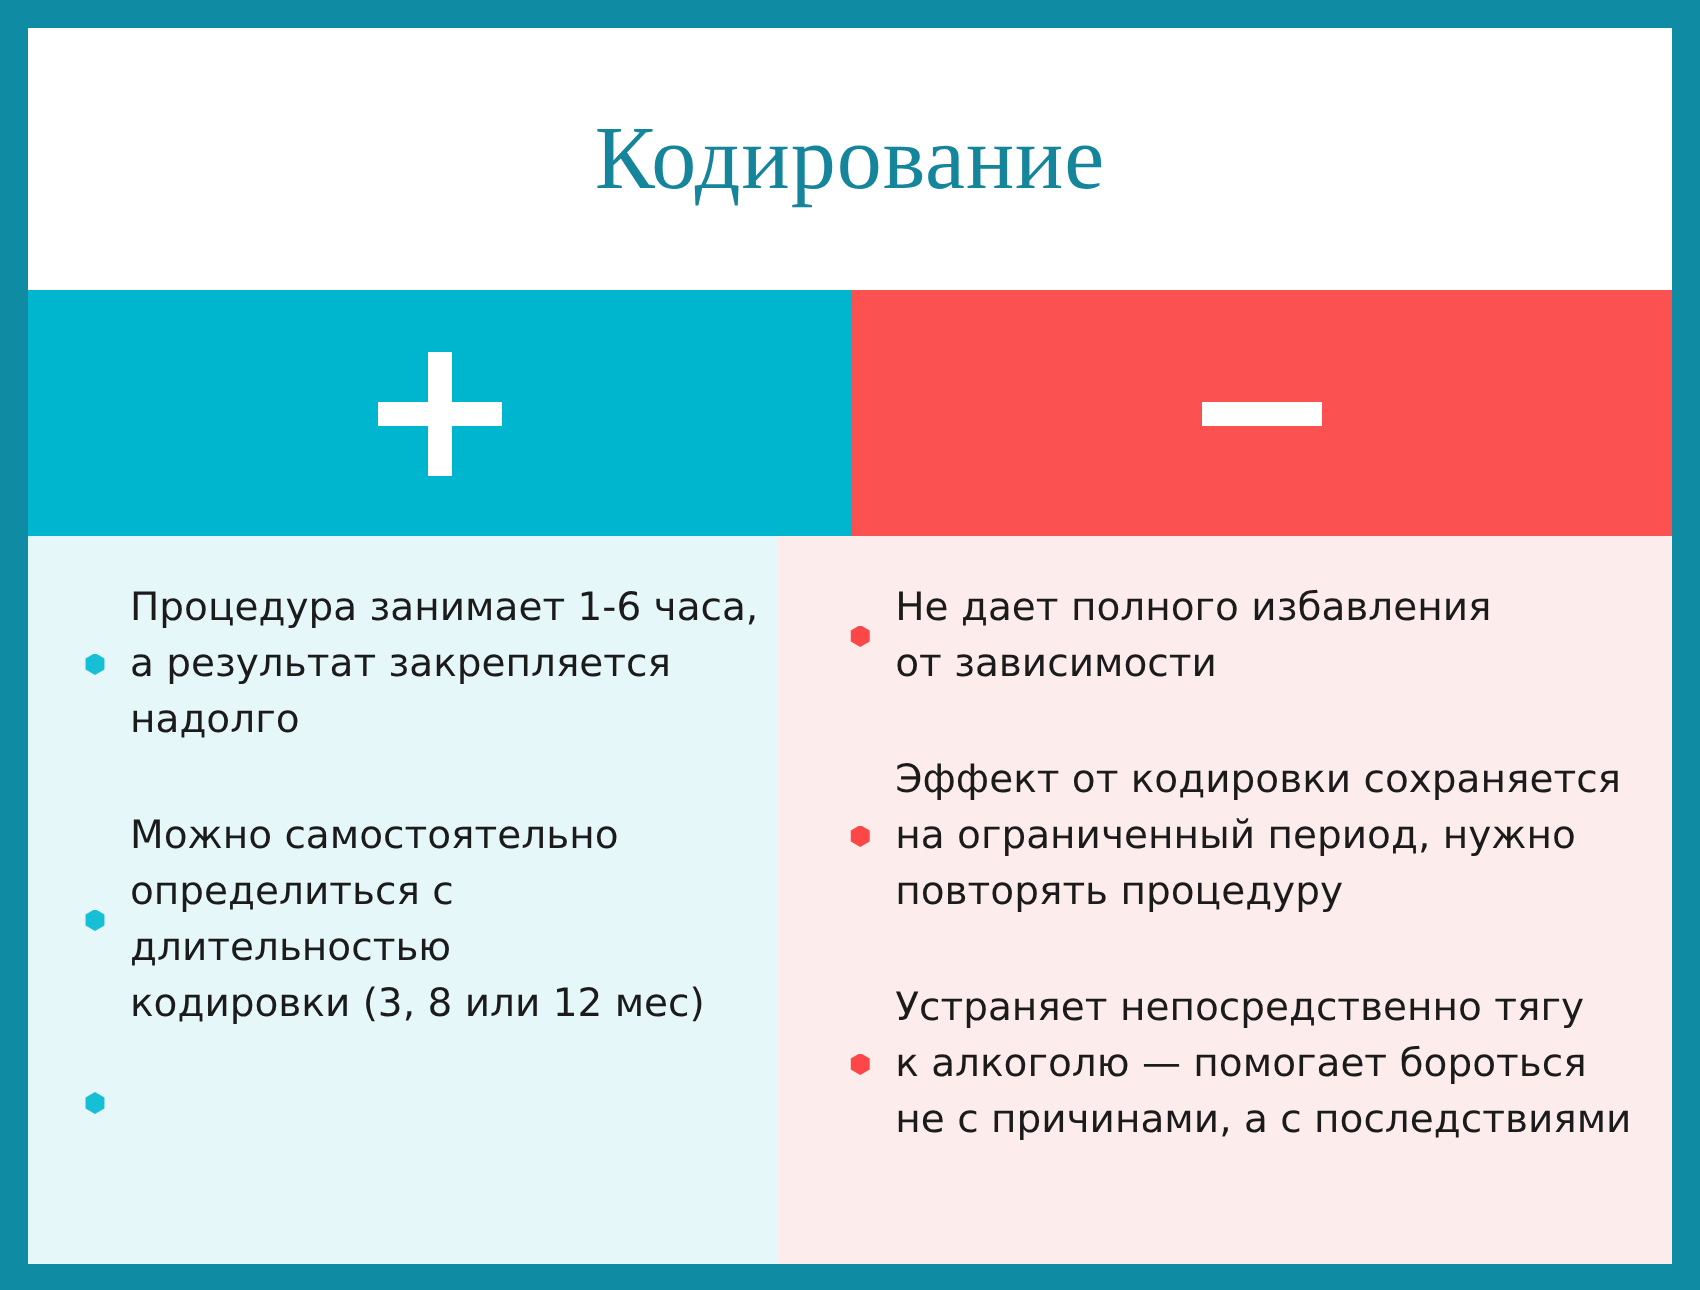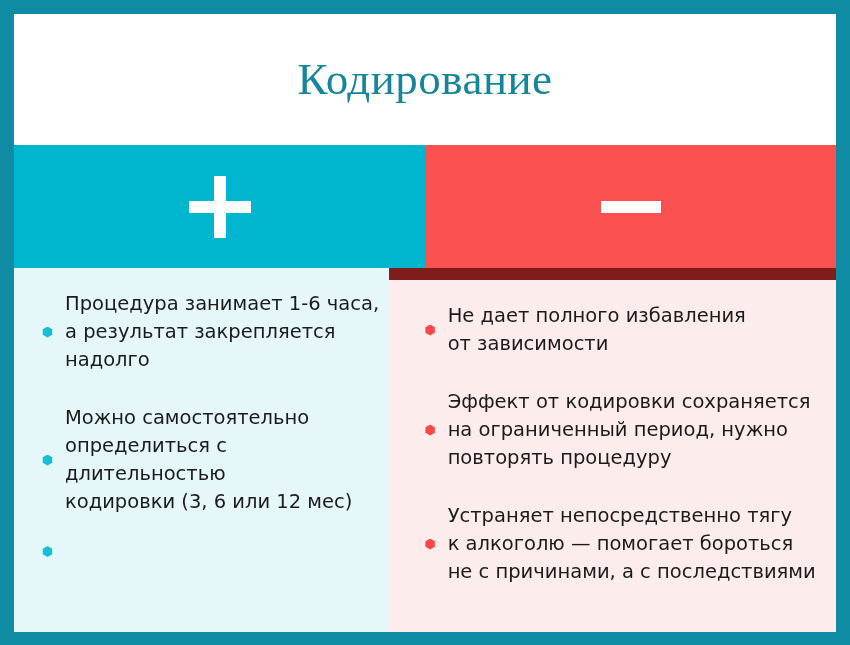--- a/index.html
+++ b/index.html
@@ -22,21 +22,21 @@
     height: 645px;
     background: #0f8ba3;
   }
 
   .panel {
     position: absolute;
     left: 14px;
     top: 14px;
     width: 822px;
     height: 618px;
-    background: #7f1d1d;
+    background: #1d4ed8;
     display: flex;
     flex-direction: column;
   }
 
   
   .title-bar {
     height: 131px;
     background: #ffffff;
     display: flex;
     align-items: center;
@@ -113,21 +113,20 @@
     padding: 22px 0 0 0;
     box-sizing: border-box;
   }
   .col.pros {
     width: 412px;
     background: #e6f7fa;
   }
   .col.cons {
     width: 492px;
     background: #fdecec;
-    margin-top: 12px;
   }
 
   .bullet-list {
     list-style: none;
     margin: 0;
     padding: 0;
   }
   .bullet-item {
     display: flex;
     align-items: center;
@@ -179,21 +178,21 @@
         <ul class="bullet-list">
           <li class="bullet-item">
             <span class="marker cyan"></span>
             <span class="bullet-text">Процедура занимает 1-6 часа,
 а результат закрепляется надолго</span>
           </li>
           <li class="bullet-item">
             <span class="marker cyan"></span>
             <span class="bullet-text">Можно самостоятельно
 определиться с длительностью
-кодировки (3, 6 или 12 мес)</span>
+кодировки (3, 8 или 12 мес)</span>
           </li>
           <li class="bullet-item">
             <span class="marker cyan"></span>
           </li>
         </ul>
       </div>
 
       <div class="col cons">
         <ul class="bullet-list">
           <li class="bullet-item">

